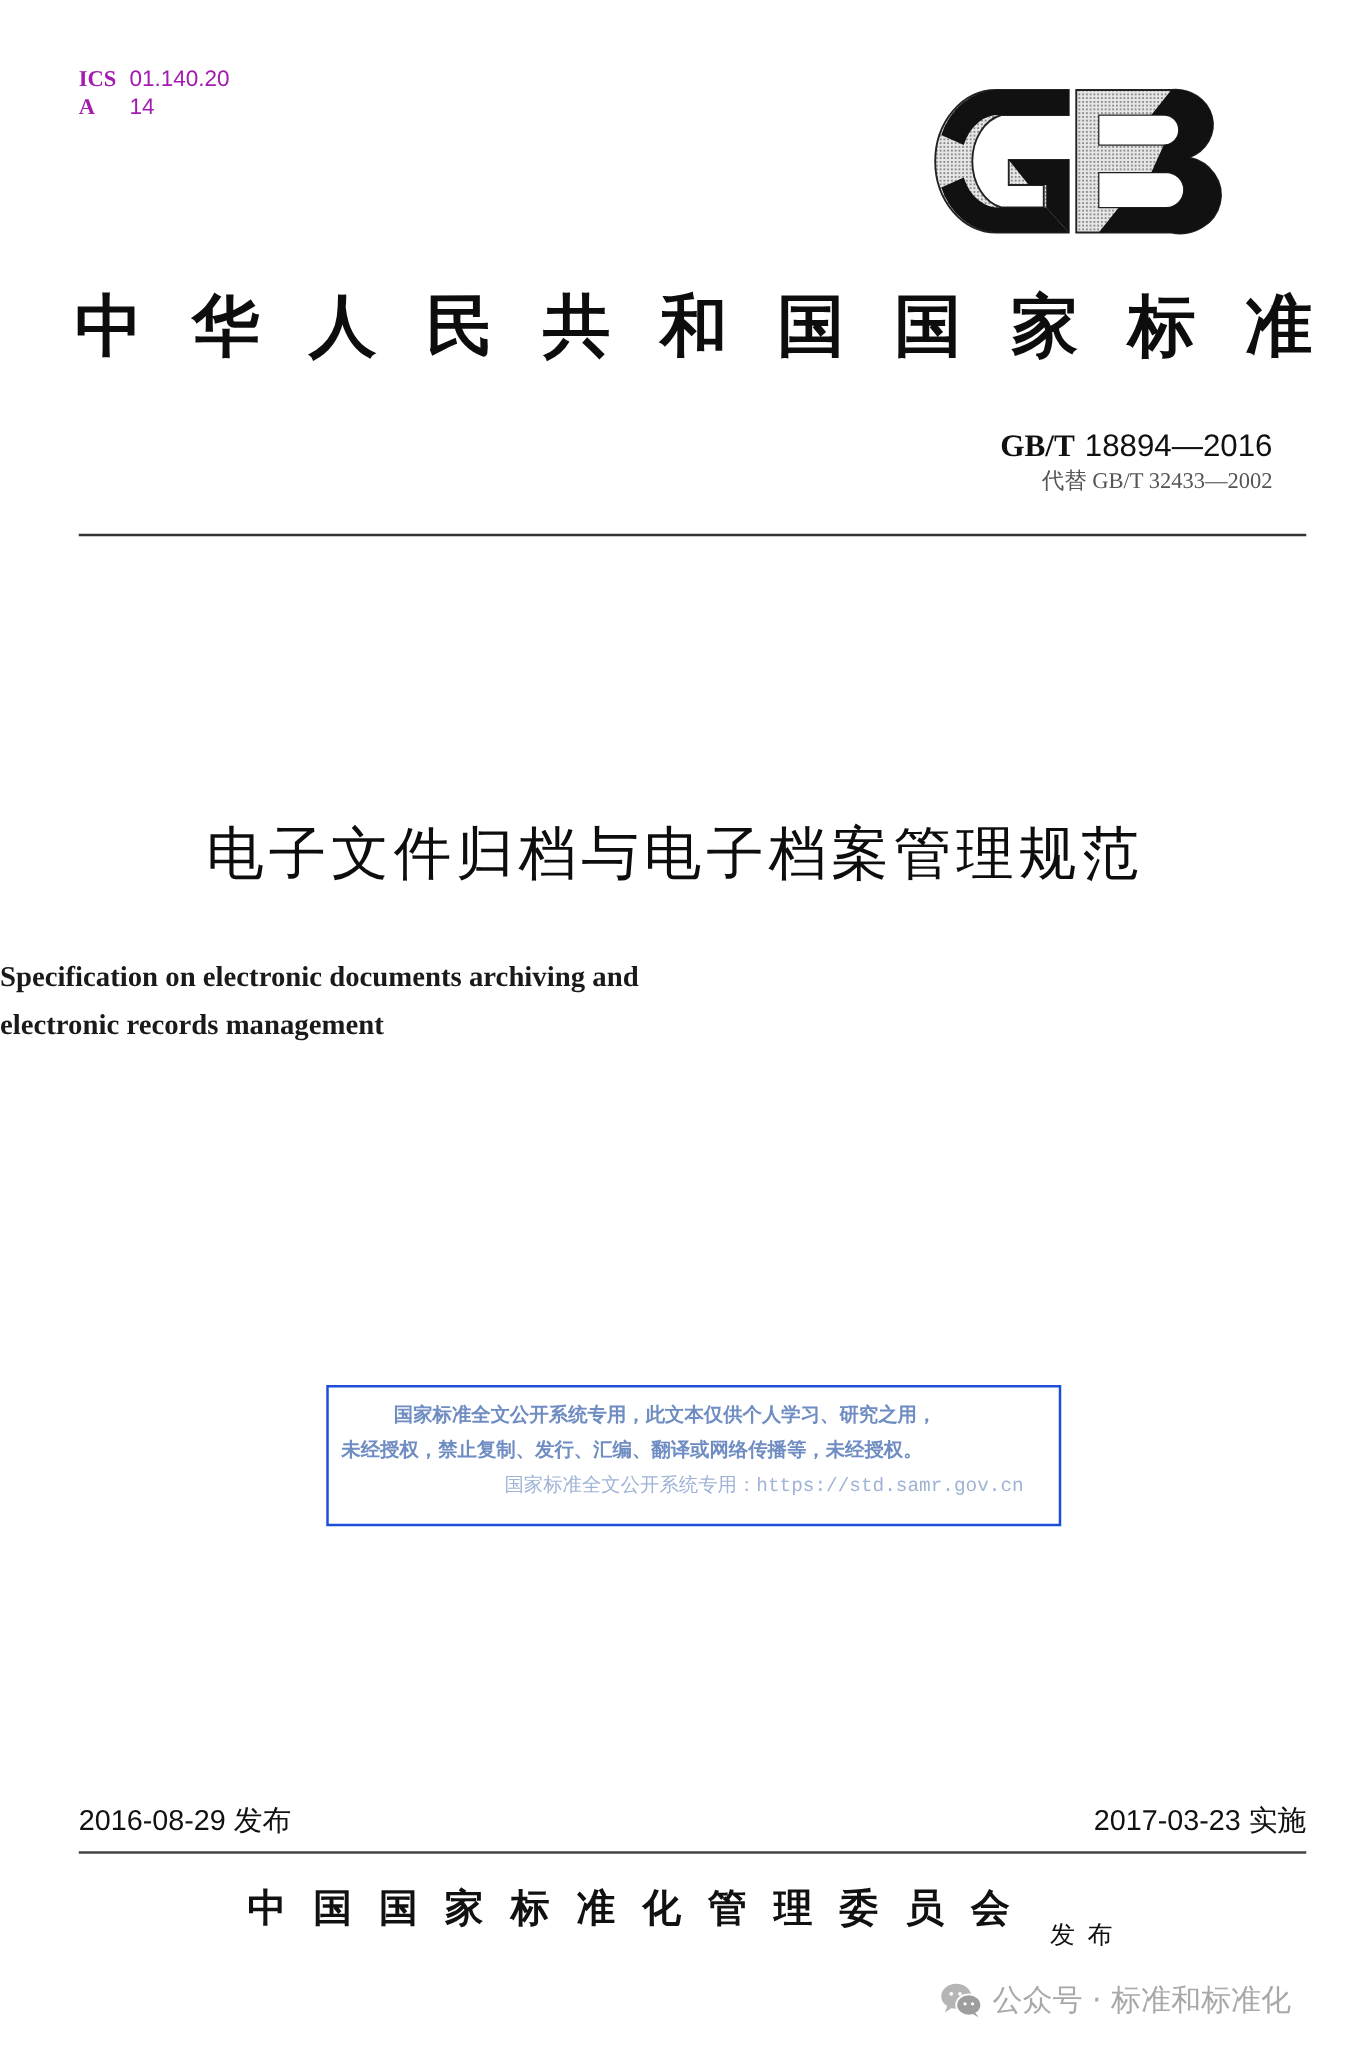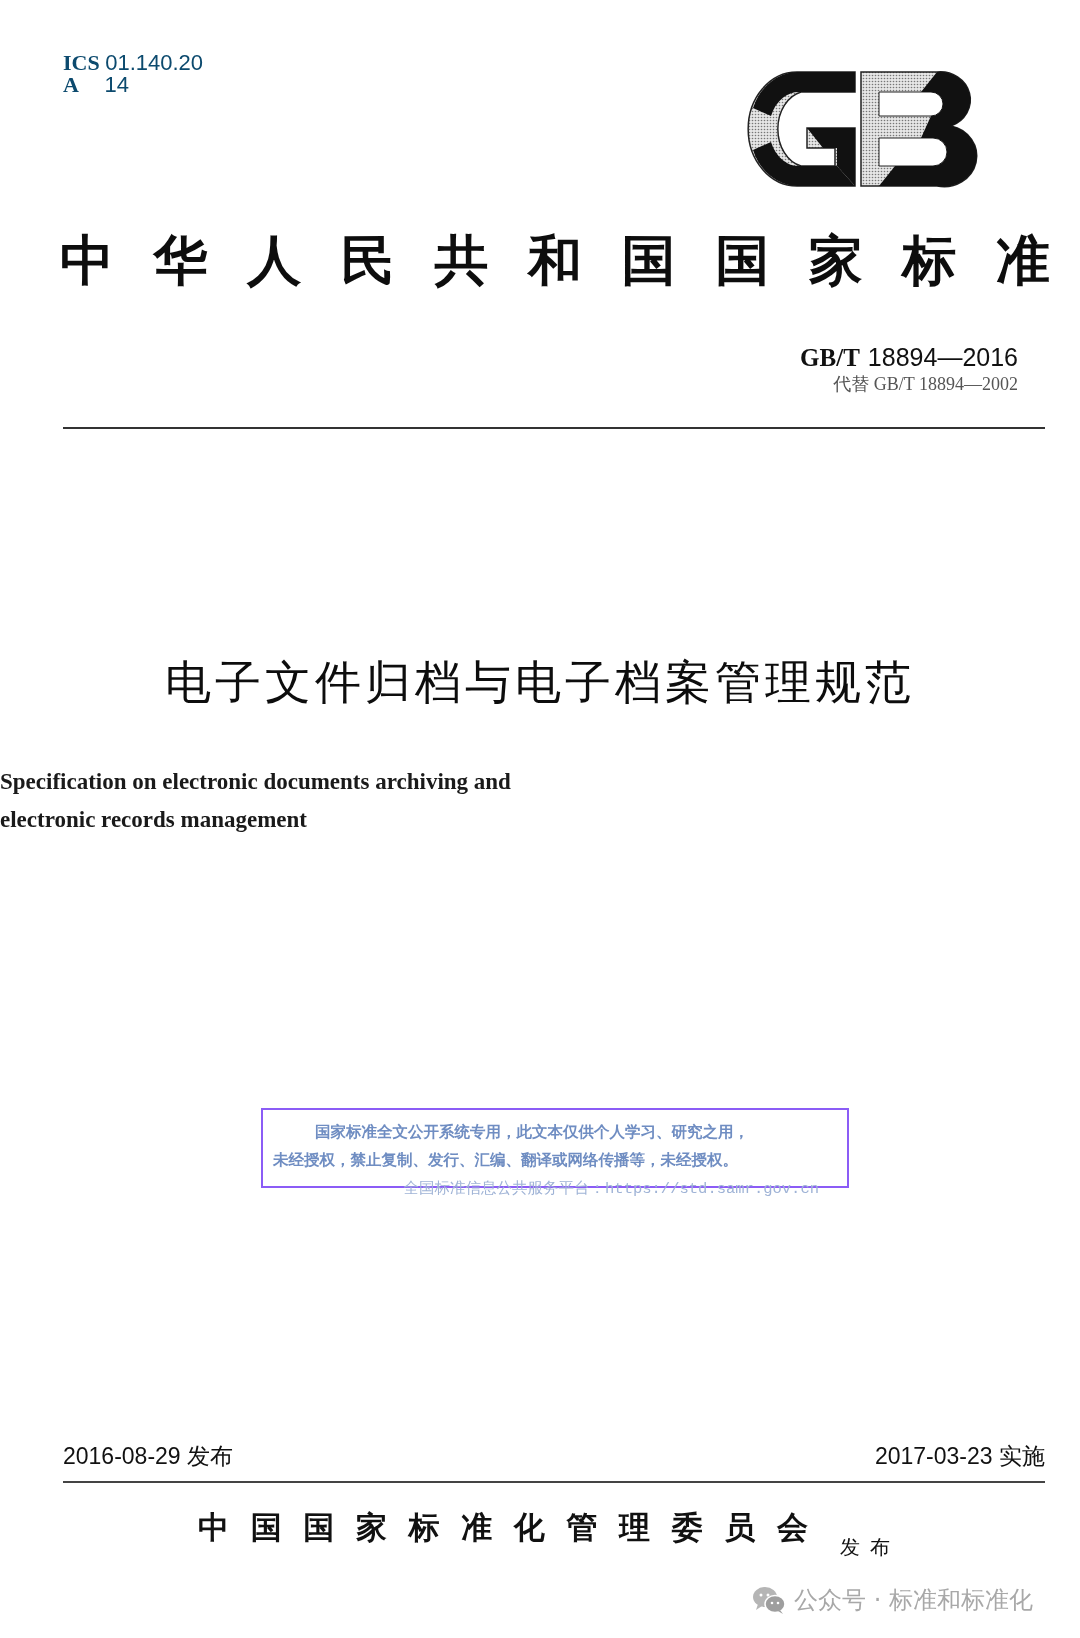--- a/index.html
+++ b/index.html
@@ -1,19 +1,19 @@
 <!DOCTYPE html>
 <html><head>
 <meta charset="utf-8">
 <style>
   html, body { margin: 0; padding: 0; background: #ffffff; }
   body { width: 1080px; height: 1638px; position: relative; overflow: hidden; font-family: "DejaVu Serif", serif; color: #111; }
   .abs { position: absolute; }
 
-  .ics { left: 63px; top: 52px; font-family: "Liberation Serif", serif; font-size: 22px; line-height: 22px; color: #0c4a6e; }
+  .ics { left: 63px; top: 52px; font-family: "Liberation Serif", serif; font-size: 18px; line-height: 22px; color: #a21caf; }
   .ics .lbl { font-weight: bold; display: inline-block; min-width: 36px; }
   .ics .val { font-family: "Liberation Sans", sans-serif; }
 
   .gb-logo { left: 745px; top: 68px; width: 236px; height: 122px; }
 
   .banner { left: 60px; top: 228px; width: 990px; display: flex; justify-content: space-between;
             font-family: "DejaVu Serif", serif; font-weight: bold; font-size: 54px; line-height: 64px; color: #0d0d0d; }
 
   .std-no { right: 62px; top: 342px; text-align: right; margin-left: 36px; }
   .std-no .main { font-size: 25px; line-height: 30px; color: #111; }
@@ -24,21 +24,21 @@
   .rule { left: 63px; width: 982px; height: 2px; background: #333; }
   .rule.top { top: 427px; }
   .rule.bottom { top: 1481px; background: #444; }
 
   .title-cn { left: 0; width: 1080px; top: 652px; text-align: center;
               font-family: "DejaVu Sans", sans-serif; font-size: 46px; line-height: 60px; letter-spacing: 4px; color: #0d0d0d; }
 
   .title-en { left: 0; width: 1080px; top: 763px; 
               font-family: Liberation Serif, serif; font-weight: bold; font-size: 23px; line-height: 38px; color: #1a1a1a; }
 
-  .notice { left: 261px; top: 1108px; width: 588px; height: 80px; border: 2px solid #8b5cf6; box-sizing: border-box;
+  .notice { left: 261px; top: 1108px; width: 588px; height: 113px; border: 2px solid #1d4ed8; box-sizing: border-box;
             font-family: "DejaVu Serif", serif; color: #6f8dc2; font-size: 15.5px; line-height: 28px; padding: 8px 10px 0 10px; }
   .notice .l1 { text-indent: 42px; white-space: nowrap; font-weight: bold; }
   .notice .l2 { white-space: nowrap; font-weight: bold; }
   .notice .l3 { text-align: right; white-space: nowrap; color: #9fb3d6; padding-right: 18px; }
   .notice .l3 .url { font-family: "Liberation Mono", monospace; }
 
   .date-left { left: 63px; top: 1440px; font-family: "Liberation Sans", sans-serif; font-size: 23px; line-height: 32px; color: #111; }
   .date-right { right: 35px; top: 1440px; font-family: "Liberation Sans", sans-serif; font-size: 23px; line-height: 32px; color: #111; text-align: right; }
 
   .publishers { left: 198px; top: 1508px; font-family: "DejaVu Serif", serif; font-weight: bold; color: #111; }
@@ -97,36 +97,36 @@
   <span>国</span>
   <span>家</span>
   <span>标</span>
   <span>准</span>
 </div>
 
 <div class="abs std-no">
   <div class="main">
     <span class="gbt">GB/T</span><span class="num">18894—2016</span>
   </div>
-  <div class="sub">代替 GB/T 18894—2002</div>
+  <div class="sub">代替 GB/T 32433—2002</div>
 </div>
 
 <div class="abs rule top"></div>
 
 <div class="abs title-cn">电子文件归档与电子档案管理规范</div>
 <div class="abs title-en">
   <div>Specification on electronic documents archiving and</div>
   <div>electronic records management</div>
 </div>
 
 <div class="abs notice">
   <div class="l1">国家标准全文公开系统专用，此文本仅供个人学习、研究之用，</div>
   <div class="l2">未经授权，禁止复制、发行、汇编、翻译或网络传播等，未经授权。</div>
   <div class="l3">
-    <span>全国标准信息公共服务平台：</span><span class="url">https://std.samr.gov.cn</span>
+    <span>国家标准全文公开系统专用：</span><span class="url">https://std.samr.gov.cn</span>
   </div>
 </div>
 
 <div class="abs date-left">2016-08-29 发布</div>
 <div class="abs date-right">2017-03-23 实施</div>
 <div class="abs rule bottom"></div>
 
 <div class="abs publishers">
   <div class="p2">
     <span>中</span>

